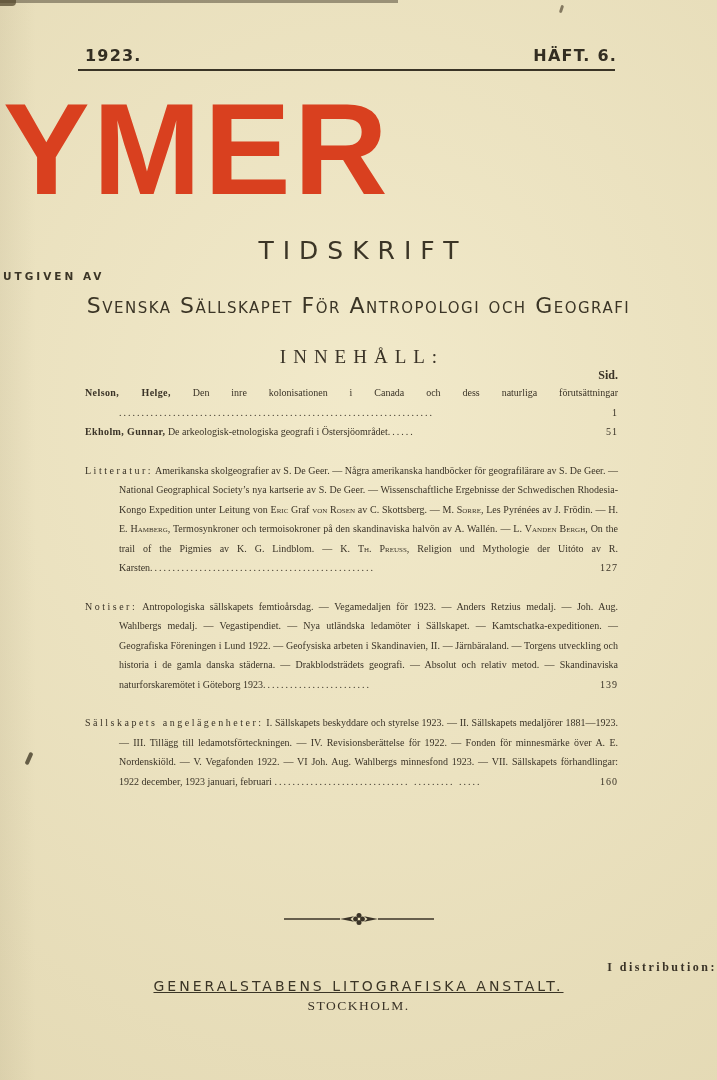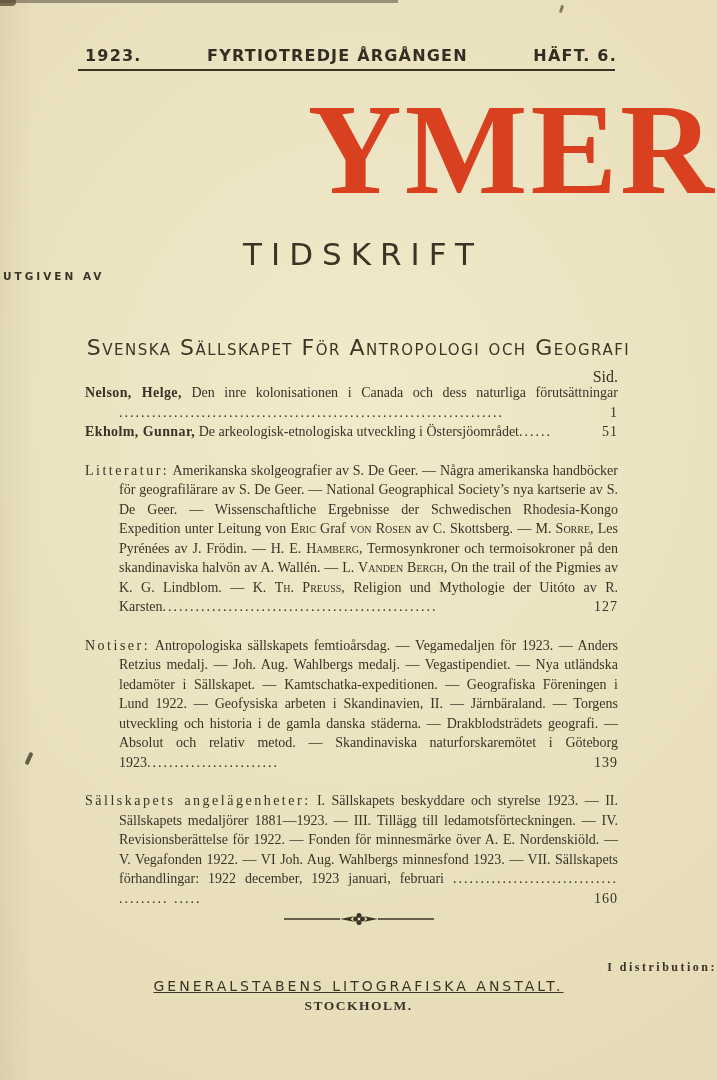--- a/index.html
+++ b/index.html
@@ -30,52 +30,52 @@
     position:absolute;top:46px;left:85px;right:100px;
     display:flex;justify-content:space-between;align-items:baseline;
     font-family:"DejaVu Sans","Liberation Sans",sans-serif;
     font-weight:bold;font-size:16px;letter-spacing:1.2px;color:#332e22;
   }
   .masthead-rule{position:absolute;top:69px;left:78px;right:102px;height:2px;background:#3a3426;}
 
   
   .title{
     position:absolute;top:84px;left:0;right:0;margin:0;
-    text-align:right;
-    font-family:Liberation Serif, serif;
+    text-align:left;
+    font-family:Liberation Sans, sans-serif;
     font-weight:bold;font-size:130px;line-height:130px;
     letter-spacing:3px;text-indent:3px;
     color:var(--red);
   }
   .subtitle{
     position:absolute;top:236px;left:0;right:0;text-align:center;
     font-family:"DejaVu Sans","Liberation Sans",sans-serif;
-    font-size:31px;letter-spacing:9px;text-indent:9px;color:#3b3526;
+    font-size:25px;letter-spacing:9px;text-indent:9px;color:#3b3526;
   }
   .imprint{
     position:absolute;top:270px;left:0;right:0;text-align:left;
     font-family:"DejaVu Sans","Liberation Sans",sans-serif;
     font-weight:bold;font-size:10.5px;letter-spacing:3px;text-indent:3px;color:#3b3526;
   }
   .society{
     position:absolute;top:293px;left:0;right:0;text-align:center;
     font-family:"DejaVu Sans","Liberation Sans",sans-serif;
     font-variant-caps:small-caps;
-    font-size:22px;letter-spacing:1.5px;color:#3b3526;margin-top:42px;
+    font-size:22px;letter-spacing:1.5px;color:#3b3526;
   }
 
   
   .contents-head{
     position:absolute;top:346px;left:0;right:0;text-align:center;
     font-size:19px;letter-spacing:7px;text-indent:7px;color:var(--ink);
   }
-  .sid{position:absolute;top:368px;right:99px;font-size:16px;color:var(--ink);}
+  .sid{position:absolute;top:368px;right:99px;font-size:12px;color:var(--ink);font-weight:bold;}
   .toc{
     position:absolute;top:383px;left:85px;width:533px;
-    font-size:14px;line-height:19.5px;text-align:justify;color:var(--ink);
+    font-size:10px;line-height:19.5px;text-align:justify;color:var(--ink);
   }
   .toc-entry{position:relative;padding-left:34px;text-indent:-34px;}
   .toc-entry.section{margin-top:19px;}
   .lead.bold{font-weight:bold;letter-spacing:.4px;}
   .lead.spaced{letter-spacing:2.5px;}
   .sc{font-variant-caps:small-caps;}
   .dots{letter-spacing:2px;}
   .pagenum{position:absolute;right:0;bottom:0;text-indent:0;letter-spacing:1px;}
 
   
@@ -84,50 +84,50 @@
     position:absolute;top:960px;left:0;right:0;text-align:right;
     font-weight:bold;font-size:12px;letter-spacing:2.5px;color:var(--ink);
   }
   .footer-printer{
     position:absolute;top:978px;left:0;right:0;text-align:center;
     font-family:"DejaVu Sans","Liberation Sans",sans-serif;
     font-size:14px;letter-spacing:3px;color:#3b3526;text-decoration:underline;
   }
   .footer-city{
     position:absolute;top:998px;left:0;right:0;text-align:center;
-    font-size:13.5px;letter-spacing:1.5px;color:var(--ink);font-weight:bold;
+    font-size:13.5px;letter-spacing:1.5px;color:var(--ink);
   }
 </style>
 </head>
 <body>
 
 <div class="sheet">
 
   <div class="scan-strip"></div>
   <div class="scan-corner"></div>
   <div class="speck"></div>
   <div class="margin-tick"></div>
 
   <header class="masthead">
     <span>1923.</span>
-    <span>FYRTIOTREDJE ÅRGÅNGEN</span>
     <span>HÄFT. 6.</span>
   </header>
   <div class="masthead-rule"></div>
 
   <h1 class="title">YMER</h1>
   <div class="subtitle">TIDSKRIFT</div>
   <div class="imprint">UTGIVEN AV</div>
   <div class="society">Svenska Sällskapet För Antropologi och Geografi</div>
 
+  <div class="contents-head">INNEHÅLL:</div>
   <div class="sid">Sid.</div>
 
   <div class="toc">
       <div class="toc-entry"><span class="lead bold">Nelson, Helge,</span><span> Den inre kolonisationen i Canada och dess naturliga förutsättningar </span><span class="dots">......................................................................</span><span class="pagenum">1</span></div>
-      <div class="toc-entry"><span class="lead bold">Ekholm, Gunnar,</span><span> De arkeologisk-etnologiska utveckling i Östersjöområdet</span><span class="dots">......</span><span class="pagenum">51</span></div>
+      <div class="toc-entry"><span class="lead bold">Ekholm, Gunnar,</span><span> De arkeologisk-etnologiska geografi i Östersjöområdet</span><span class="dots">......</span><span class="pagenum">51</span></div>
       <div class="toc-entry section"><span class="lead spaced">Litteratur:</span><span> Amerikanska skolgeografier av S. De Geer. — Några amerikanska handböcker för geografilärare av S. De Geer. — National Geographical Society’s nya kartserie av S. De Geer. — Wissenschaftliche Ergebnisse der Schwedischen Rhodesia-Kongo Expedition unter Leitung von </span><span class="sc">Eric</span><span> Graf </span><span class="sc">von Rosen</span><span> av C. Skottsberg. — M. </span><span class="sc">Sorre</span><span>, Les Pyrénées av J. Frödin. — H. E. </span><span class="sc">Hamberg</span><span>, Termosynkroner och termoisokroner på den skandinaviska halvön av A. Wallén. — L. </span><span class="sc">Vanden Bergh</span><span>, On the trail of the Pigmies av K. G. Lindblom. — K. </span><span class="sc">Th. Preuss</span><span>, Religion und Mythologie der Uitóto av R. Karsten</span><span class="dots">..................................................</span><span class="pagenum">127</span></div>
       <div class="toc-entry section"><span class="lead spaced">Notiser:</span><span> Antropologiska sällskapets femtioårsdag. — Vegamedaljen för 1923. — Anders Retzius medalj. — Joh. Aug. Wahlbergs medalj. — Vegastipendiet. — Nya utländska ledamöter i Sällskapet. — Kamtschatka-expeditionen. — Geografiska Föreningen i Lund 1922. — Geofysiska arbeten i Skandinavien, II. — Järnbäraland. — Torgens utveckling och historia i de gamla danska städerna. — Drakblodsträdets geografi. — Absolut och relativ metod. — Skandinaviska naturforskaremötet i Göteborg 1923</span><span class="dots">........................</span><span class="pagenum">139</span></div>
       <div class="toc-entry section"><span class="lead spaced">Sällskapets angelägenheter:</span><span> I. Sällskapets beskyddare och styrelse 1923. — II. Sällskapets medaljörer 1881—1923. — III. Tillägg till ledamotsförteckningen. — IV. Revisionsberättelse för 1922. — Fonden för minnesmärke över A. E. Nordenskiöld. — V. Vegafonden 1922. — VI Joh. Aug. Wahlbergs minnesfond 1923. — VII. Sällskapets förhandlingar: 1922 december, 1923 januari, februari </span><span class="dots">.............................. ......... .....</span><span class="pagenum">160</span></div>
     </div>
 
   <div class="ornament">
     <svg width="150" height="14" viewBox="0 0 150 14" aria-hidden="true">
       <line x1="0" y1="7" x2="56" y2="7" stroke="#3a3327" stroke-width="1.3"></line>
       <line x1="94" y1="7" x2="150" y2="7" stroke="#3a3327" stroke-width="1.3"></line>
       <path d="M56 7 L70 4.2 L66.5 7 L70 9.8 Z" fill="#3a3327"></path>

